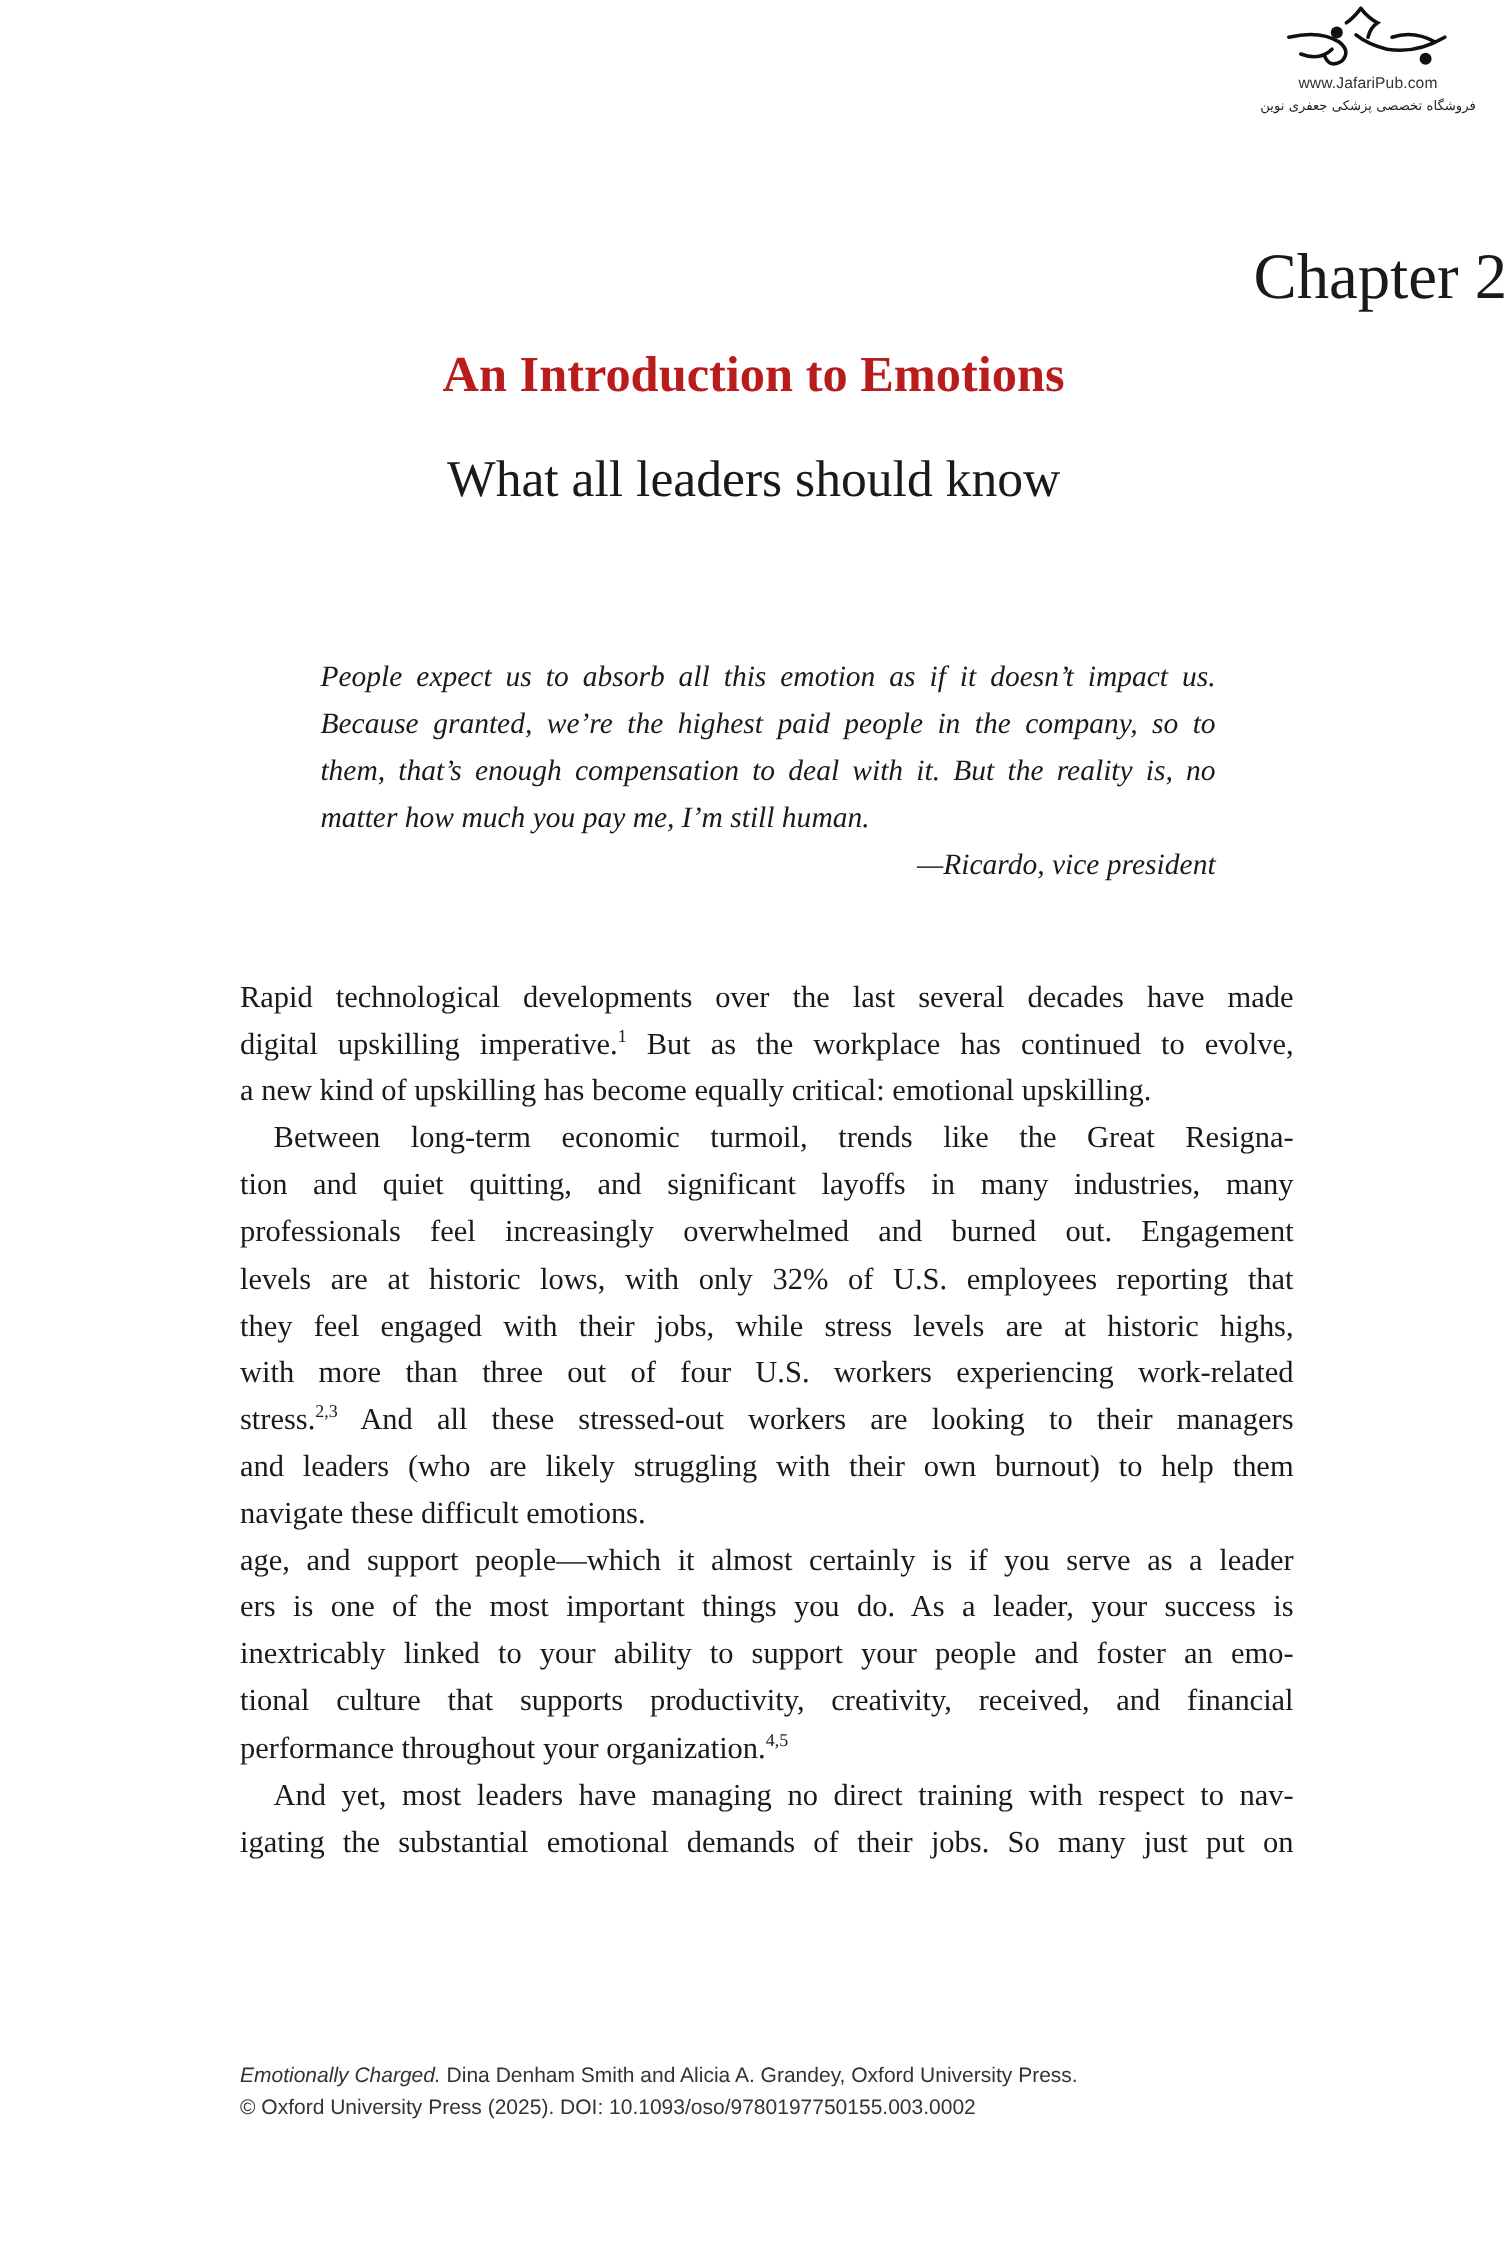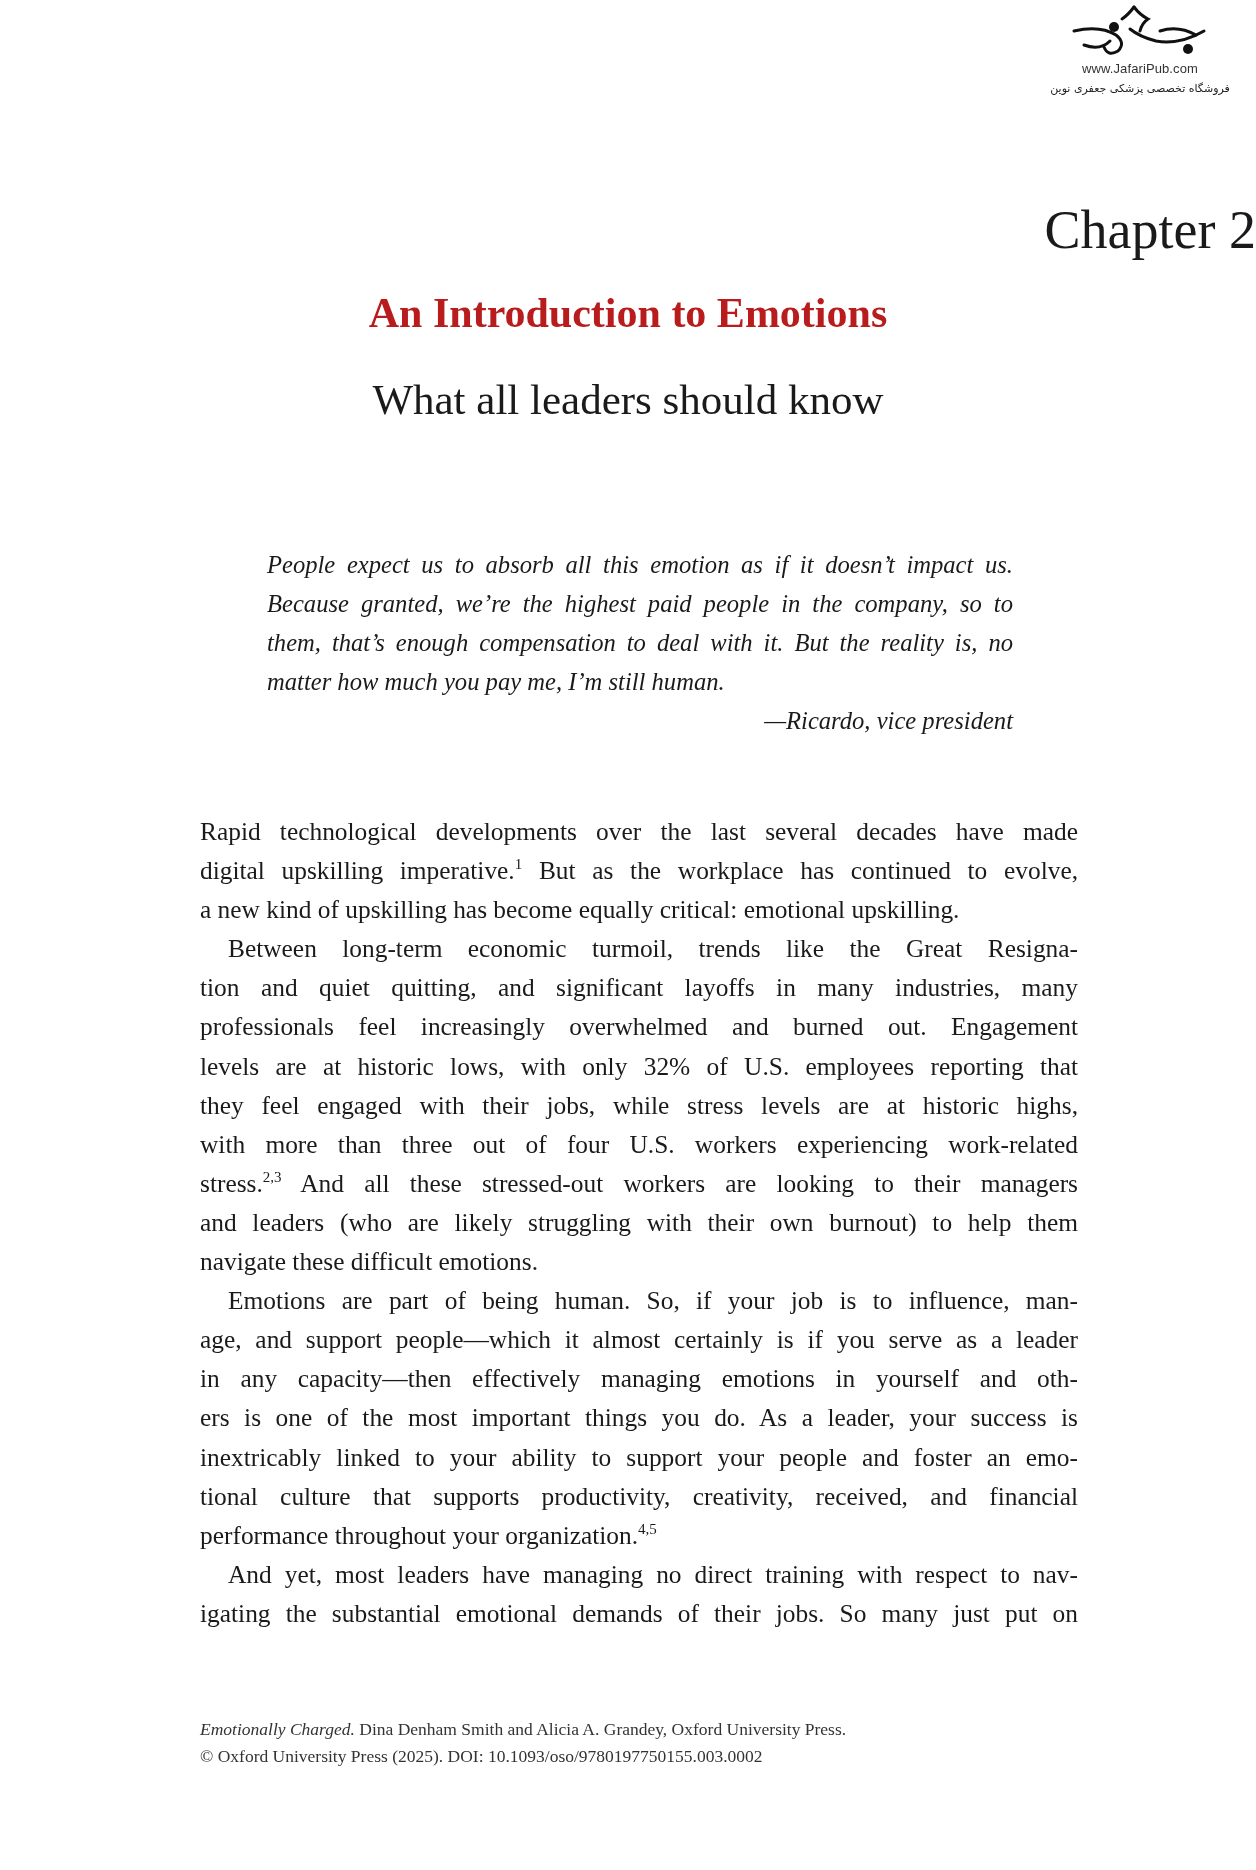--- a/index.html
+++ b/index.html
@@ -120,21 +120,21 @@
       font-size: 15px;
       line-height: 0;
       vertical-align: 10px;
     }
 
     
     .footer {
       position: absolute;
       left: 200px;
       top: 1716px;
-      font-family: Liberation Serif, serif;
+      font-family: Liberation Sans, sans-serif;
       font-size: 17.5px;
       line-height: 27px;
       color: #333;
     }
     .footer .book-title { font-style: italic; }
   </style>
 </head>
 <body>
 
 <div class="logo">
@@ -179,23 +179,21 @@
       <span class="line"><span>tion and quiet quitting, and significant layoffs in many industries, many</span></span>
       <span class="line"><span>professionals feel increasingly overwhelmed and burned out. Engagement</span></span>
       <span class="line"><span>levels are at historic lows, with only 32% of U.S. employees reporting that</span></span>
       <span class="line"><span>they feel engaged with their jobs, while stress levels are at historic highs,</span></span>
       <span class="line"><span>with more than three out of four U.S. workers experiencing work-related</span></span>
       <span class="line"><span>stress.</span><sup>2,3</sup><span> And all these stressed-out workers are looking to their managers</span></span>
       <span class="line"><span>and leaders (who are likely struggling with their own burnout) to help them</span></span>
       <span class="line last"><span>navigate these difficult emotions.</span></span>
     </p>
     <p class="para">
-      <span class="line indent"><span>Emotions are part of being human. So, if your job is to influence, man-</span></span>
       <span class="line"><span>age, and support people—which it almost certainly is if you serve as a leader</span></span>
-      <span class="line"><span>in any capacity—then effectively managing emotions in yourself and oth-</span></span>
       <span class="line"><span>ers is one of the most important things you do. As a leader, your success is</span></span>
       <span class="line"><span>inextricably linked to your ability to support your people and foster an emo-</span></span>
       <span class="line"><span>tional culture that supports productivity, creativity, received, and financial</span></span>
       <span class="line last"><span>performance throughout your organization.</span><sup>4,5</sup><span></span></span>
     </p>
     <p class="para">
       <span class="line indent"><span>And yet, most leaders have managing no direct training with respect to nav-</span></span>
       <span class="line"><span>igating the substantial emotional demands of their jobs. So many just put on</span></span>
     </p>
   </div>

